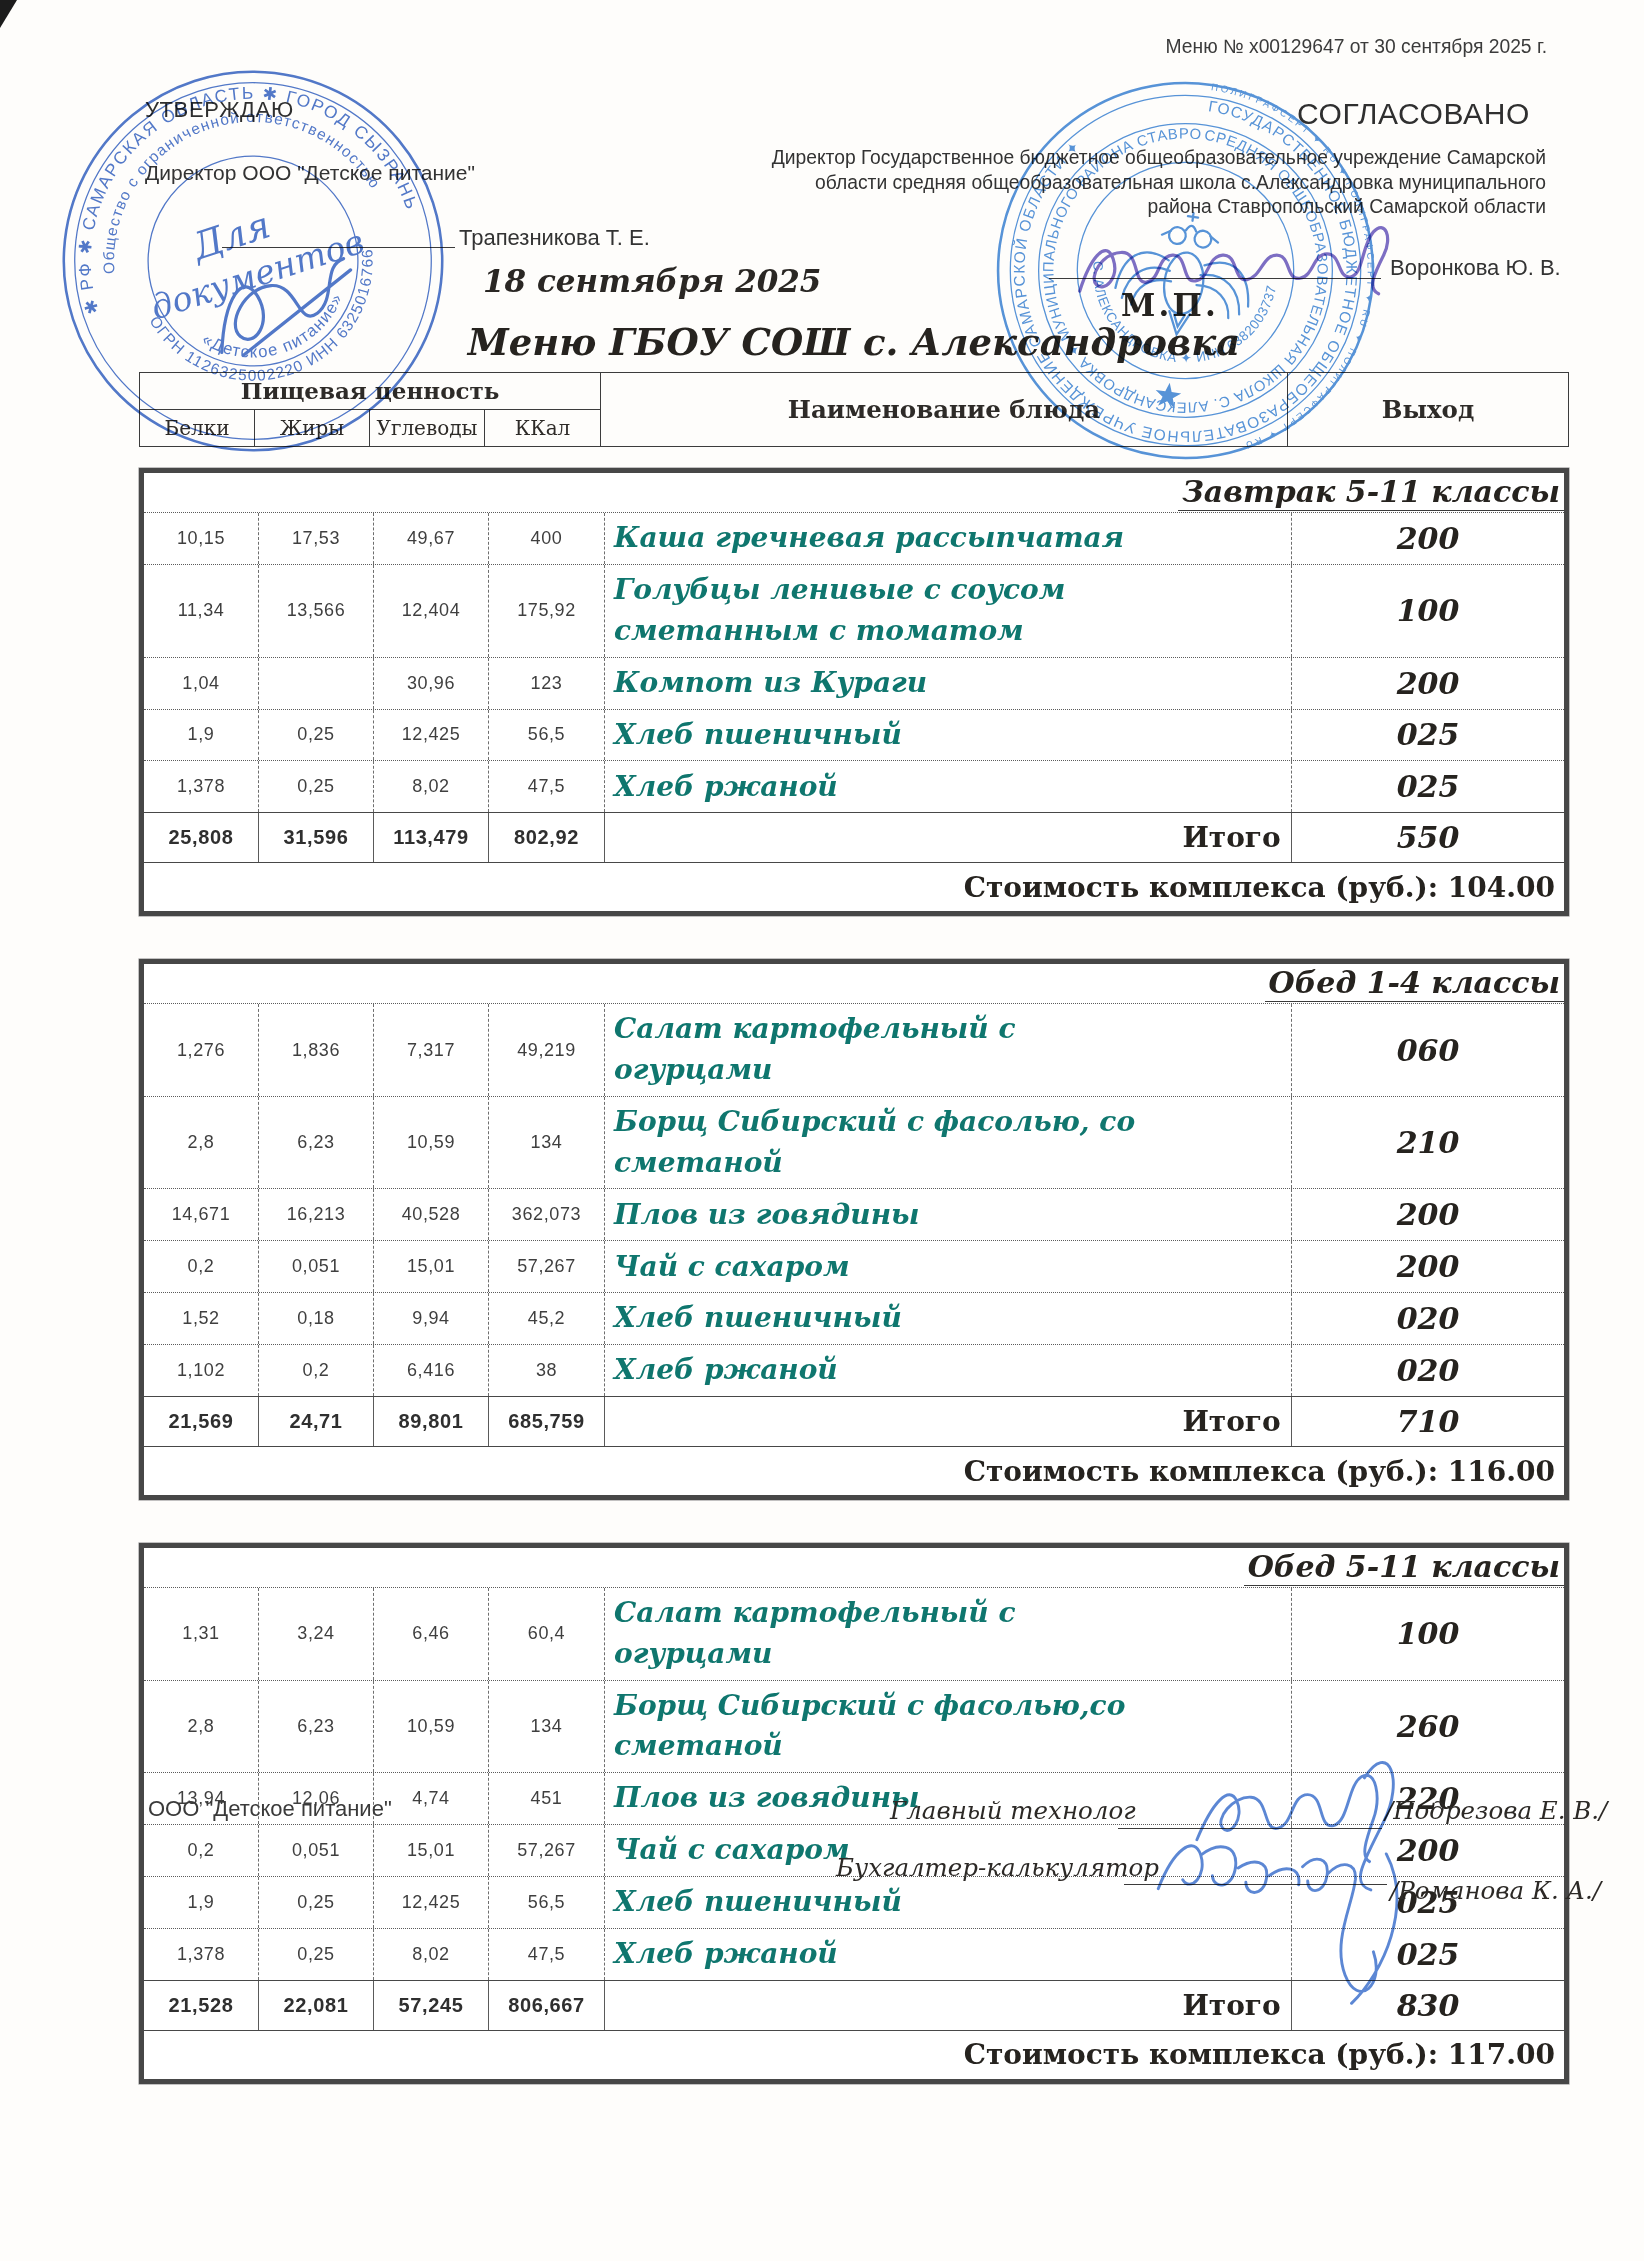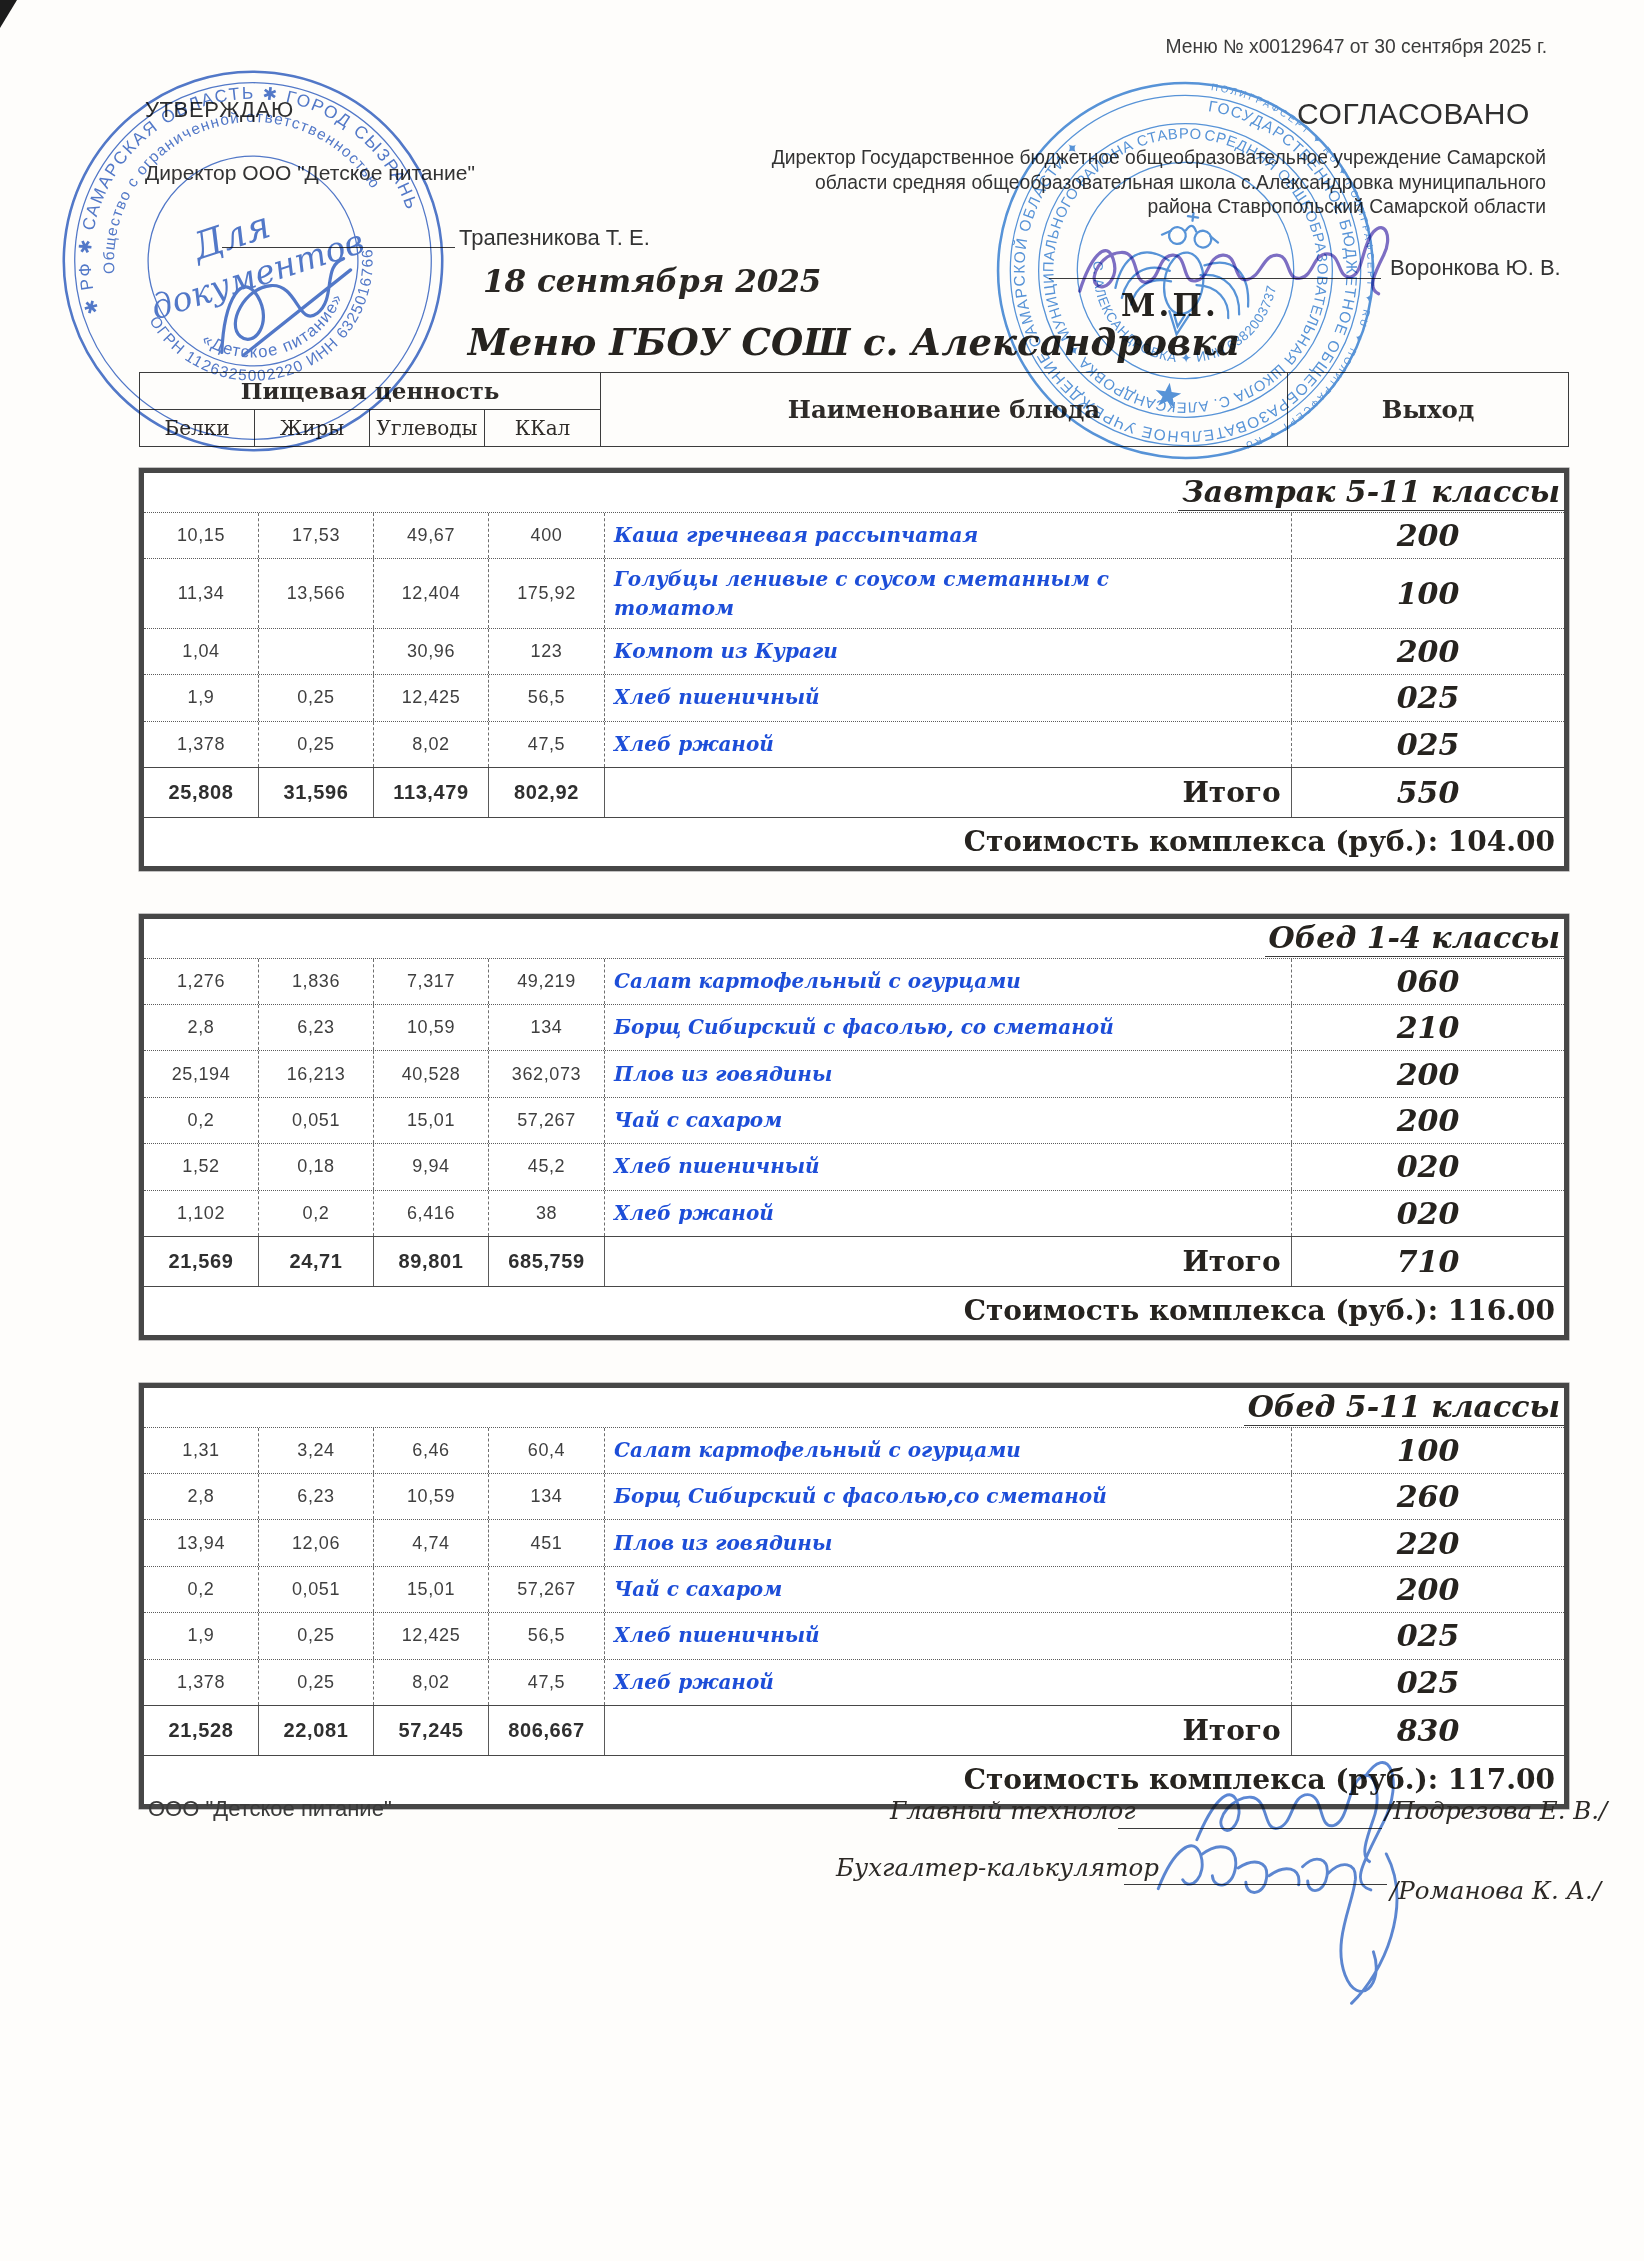--- a/index.html
+++ b/index.html
@@ -54,21 +54,21 @@
     font-size:30px;border-bottom:1.9px solid #3b3b3b;padding:0 3.9px 1.3px;color:#26231f;}
   .row{display:grid;grid-template-columns:115px 115px 115px 116px 687px 1fr;min-height:43px;}
   .rows .row{border-bottom:1.3px dotted #5c5c5c;}
   .rows .row:last-child{border-bottom:none;}
   .c{box-sizing:border-box;display:flex;align-items:center;justify-content:center;padding:5.2px 3.9px;}
   .row .c{border-right:1.3px dashed #6e6e6e;}
   .row .c:last-child{border-right:none;}
   .n{font-size:18px;color:#3f3f3f;letter-spacing:0.6px;}
   .dish{justify-content:flex-start;padding-left:9px;}
   .dish span{font-family:"DejaVu Serif","Liberation Serif",serif;font-style:italic;font-weight:bold;
-    font-size:20px;line-height:1.45;max-width:567px;color:#1d4ed8;}
+    font-size:28px;line-height:1.45;max-width:567px;color:#0f766e;}
   .out{font-family:"DejaVu Serif","Liberation Serif",serif;font-style:italic;font-weight:bold;
     font-size:30px;color:#26231f;}
   .total{border-top:1.9px solid #474747;border-bottom:1.9px solid #474747;min-height:49px;}
   .total .c{border-right:1.3px solid #5a5a5a;}
   .total .c:last-child{border-right:none;}
   .total .n{font-weight:bold;font-size:20px;color:#2f2f2f;}
   .total .itogo{justify-content:flex-end;padding-right:10.3px;
     font-family:"DejaVu Serif","Liberation Serif",serif;font-weight:bold;font-size:28px;color:#26231f;}
   .cost{min-height:40px;display:flex;align-items:center;justify-content:flex-end;padding:3.9px 9px;
     font-family:"DejaVu Serif","Liberation Serif",serif;font-weight:bold;font-size:28px;color:#26231f;}
@@ -220,21 +220,21 @@
     <div class="c n">6,23</div>
     <div class="c n">10,59</div>
     <div class="c n">134</div>
     <div class="c dish">
       <span>Борщ Сибирский с фасолью, со сметаной</span>
     </div>
     <div class="c out">210</div>
   </div>
 
   <div class="row">
-    <div class="c n">25,194</div>
+    <div class="c n">14,671</div>
     <div class="c n">16,213</div>
     <div class="c n">40,528</div>
     <div class="c n">362,073</div>
     <div class="c dish">
       <span>Плов из говядины</span>
     </div>
     <div class="c out">200</div>
   </div>
 
   <div class="row">

